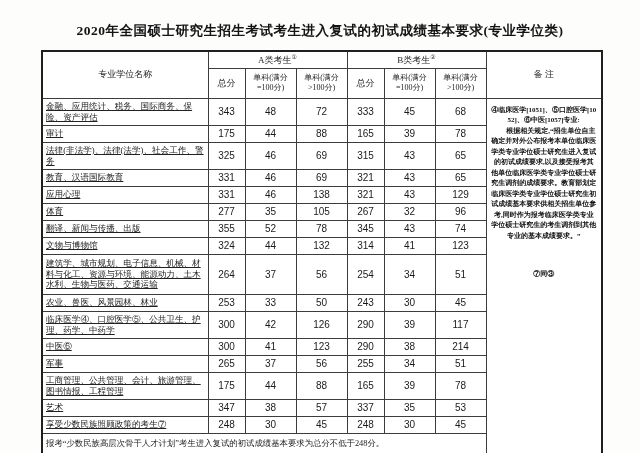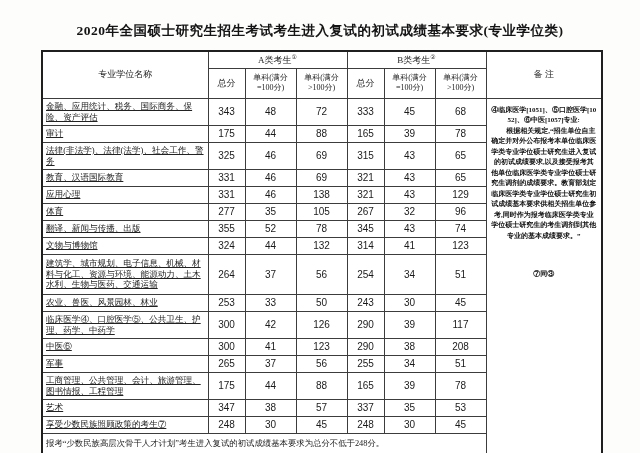--- a/index.html
+++ b/index.html
@@ -232,21 +232,21 @@
       <td class="num">117</td>
     </tr>
 
     <tr class="r1">
       <td class="name">中医⑥</td>
       <td class="num">300</td>
       <td class="num">41</td>
       <td class="num">123</td>
       <td class="num">290</td>
       <td class="num">38</td>
-      <td class="num">208</td>
+      <td class="num">214</td>
     </tr>
 
     <tr class="r1">
       <td class="name">军事</td>
       <td class="num">265</td>
       <td class="num">37</td>
       <td class="num">56</td>
       <td class="num">255</td>
       <td class="num">34</td>
       <td class="num">51</td>

